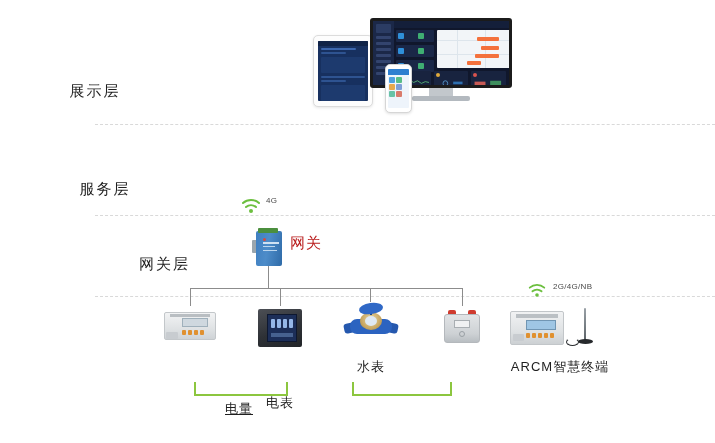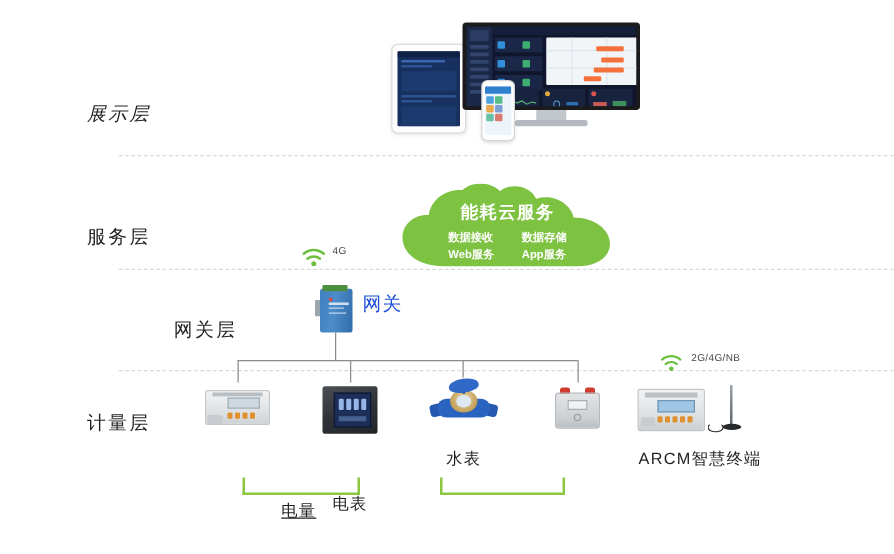--- a/index.html
+++ b/index.html
@@ -94,21 +94,21 @@
 
   
   .gateway{position:absolute;left:252px;top:226px;width:34px;height:40px;}
   .gw-body{position:absolute;left:4px;top:5px;width:26px;height:35px;background:linear-gradient(100deg,#3f7fc0 0%,#4d8cc9 45%,#2f6ba8 100%);border-radius:2px;}
   .gw-top{position:absolute;left:6px;top:2px;width:20px;height:5px;background:#4b8f3e;border-radius:1px;}
   .gw-lbl{position:absolute;left:7px;top:11px;width:16px;height:2px;background:#cfe1f2;}
   .gw-lbl2{position:absolute;left:7px;top:15px;width:12px;height:1px;background:#bcd6ee;}
   .gw-lbl3{position:absolute;left:7px;top:19px;width:14px;height:1px;background:#bcd6ee;}
   .gw-dot{position:absolute;left:7px;top:7px;width:3px;height:3px;background:#d94a3d;border-radius:50%;}
   .gw-port{position:absolute;left:0px;top:14px;width:5px;height:13px;background:#9aa6ae;border-radius:1px;}
-  .gw-name{position:absolute;left:290px;top:234px;font-size:15px;letter-spacing:1px;color:#1d4ed8;text-align:center;}
+  .gw-name{position:absolute;left:290px;top:234px;font-size:15px;letter-spacing:1px;color:#b91c1c;text-align:center;}
 
   
   .wifi{position:absolute;}
   .wifi-label{position:absolute;font-size:8px;color:#4a4a4a;letter-spacing:.3px;}
 
   
   .line{position:absolute;background:#8c8c8c;}
   .vline{width:1px;}
   .hline{height:1px;}
 
@@ -171,24 +171,23 @@
 </style>
 </head>
 <body>
 
 <div id="stage">
 
   <div class="divider" style="top:124px;"></div>
   <div class="divider" style="top:215px;"></div>
   <div class="divider" style="top:296px;"></div>
 
-  <div class="layer-label" style="top:82px;font-style:italic;">展示层</div>
-  <div class="layer-label" style="top:180px;">服务层</div>
+  <div class="layer-label" style="top:82px;">展示层</div>
+  <div class="layer-label" style="top:180px;padding-left:10px;">服务层</div>
   <div class="layer-label" style="top:255px;text-align:right;">网关层</div>
-  <div class="layer-label" style="top:329px;">计量层</div>
 
   <div class="tablet">
     <div class="frame">
       <div class="scr">
         <div class="t-hdr"></div>
         <div class="t-row t"></div>
         <div class="t-row s"></div>
         <div class="t-block"></div>
         <div class="t-row"></div>
         <div class="t-row s"></div>
@@ -262,39 +261,20 @@
           <div class="p-cell" style="background:#57bd86;"></div>
           <div class="p-cell" style="background:#e8a84c;"></div>
           <div class="p-cell" style="background:#7e9fd6;"></div>
           <div class="p-cell" style="background:#68c2a6;"></div>
           <div class="p-cell" style="background:#d97b6c;"></div>
         </div>
       </div>
     </div>
   </div>
 
-  <div class="cloud-wrap">
-    <svg class="cloud-shape" viewBox="0 0 180 68" preserveAspectRatio="none">
-      <path d="M40 66 C16 66 6 54 6 43 C6 32 16 24 27 25 C29 12 41 4 54 5 C62 -2 76 -2 84 6
-               C92 -1 108 1 113 12 C126 8 140 15 143 27 C160 27 172 37 172 48 C172 59 161 66 146 66 Z" fill="#7ec242"></path>
-    </svg>
-    <div class="cloud-text">
-      <div class="cloud-title">能耗云服务</div>
-      <div class="cloud-cols">
-        <div class="cloud-col">
-          <div class="cloud-item">数据接收</div>
-          <div class="cloud-item">Web服务</div>
-        </div>
-        <div class="cloud-col">
-          <div class="cloud-item">数据存储</div>
-          <div class="cloud-item">App服务</div>
-        </div>
-      </div>
-    </div>
-  </div>
 
   <svg class="wifi" style="left:240px;top:196px;width:22px;height:18px;" viewBox="0 0 22 18">
     <path d="M3 7 A12 12 0 0 1 19 7" fill="none" stroke="#6cbf3f" stroke-width="2" stroke-linecap="round"></path>
     <path d="M6 11 A8 8 0 0 1 16 11" fill="none" stroke="#6cbf3f" stroke-width="2" stroke-linecap="round"></path>
     <circle cx="11" cy="15" r="2" fill="#6cbf3f"></circle>
   </svg>
   <div class="wifi-label" style="left:266px;top:196px;">4G</div>
 
   <div class="gateway">
     <div class="gw-port"></div>

